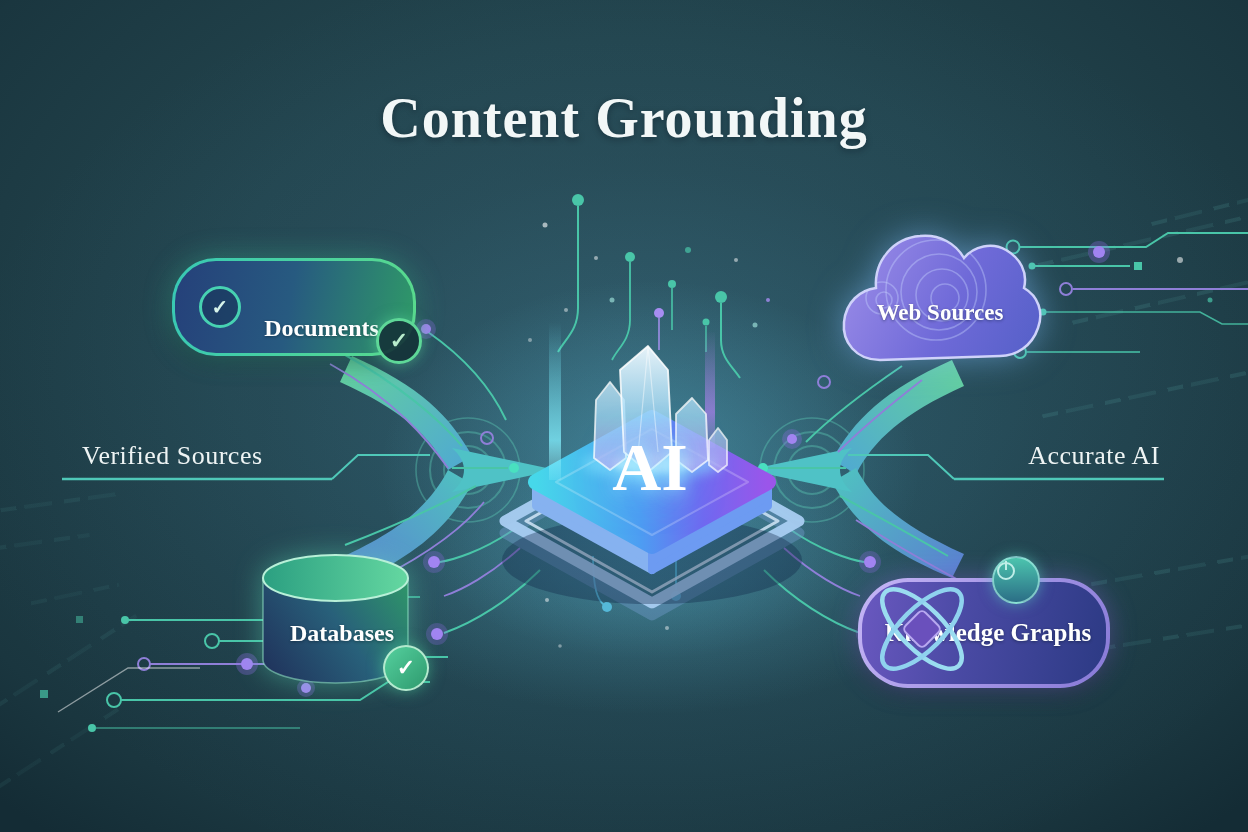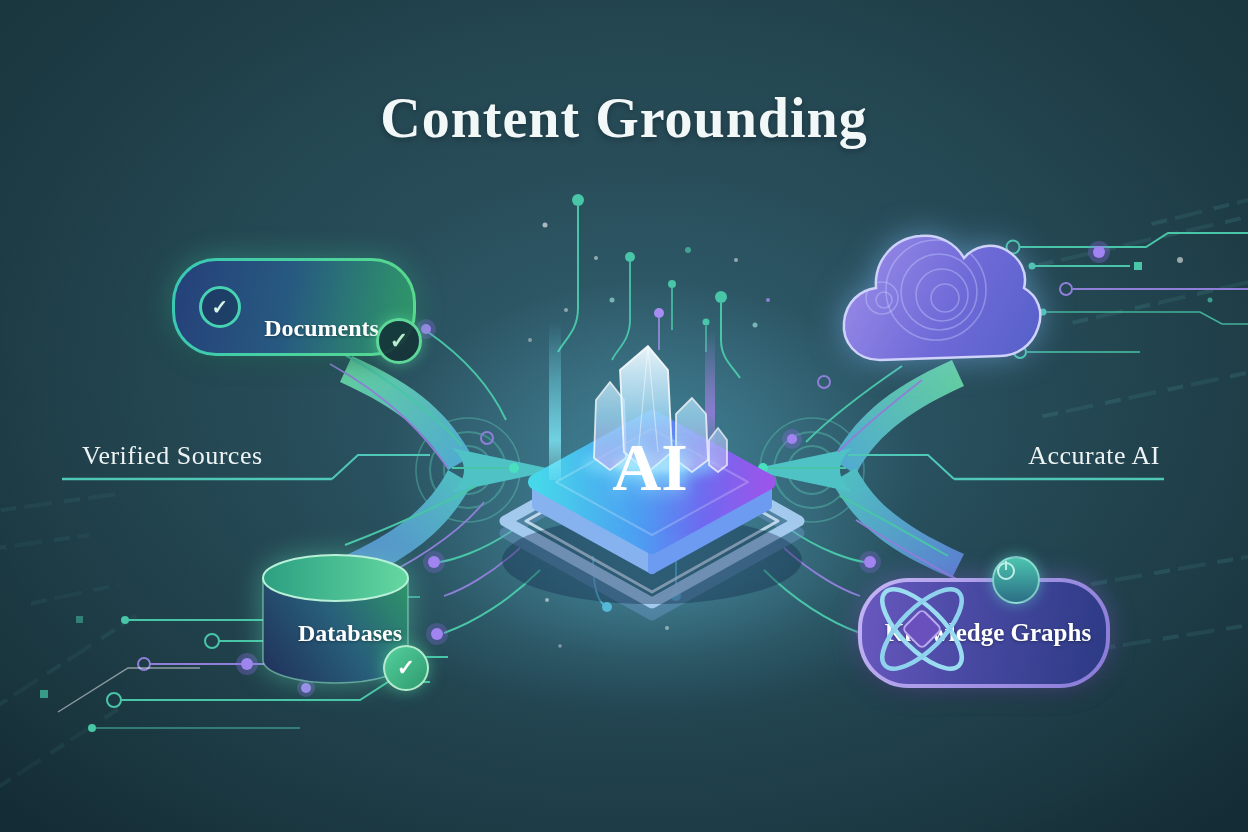--- a/index.html
+++ b/index.html
@@ -9,21 +9,21 @@
       radial-gradient(ellipse 700px 480px at 52% 52%, rgba(70,150,190,.28) 0%, rgba(60,120,160,.10) 55%, rgba(0,0,0,0) 100%),
       radial-gradient(ellipse 900px 650px at 50% 40%, #2a4d56 0%, #23454e 45%, #1a363f 85%, #142c35 100%);
   }
   .codeline{position:absolute;height:4px;opacity:.8;
     background:repeating-linear-gradient(90deg, rgba(110,215,205,.15) 0 16px, transparent 16px 24px, rgba(110,215,205,.11) 24px 52px, transparent 52px 64px);}
   .txt{position:absolute;color:#f2f7f7;}
   #title{left:0;top:86px;width:100%;text-align:center;font-size:56px;font-weight:bold;letter-spacing:1px;
     text-shadow:0 2px 6px rgba(0,10,20,.35);}
   .node-label{font-weight:bold;color:#ffffff;text-shadow:0 1px 3px rgba(0,20,30,.45);}
   #lbl-web{left:858px;top:300px;width:164px;text-align:center;font-size:23px;}
-  #lbl-db{left:272px;top:620px;width:156px;text-align:center;font-size:24px;}
+  #lbl-db{left:264px;top:620px;width:156px;text-align:center;font-size:24px;}
   #lbl-kg{left:968px;top:600px;width:138px;text-align:center;font-size:25px;line-height:1.18;}
   #lbl-ai{left:595px;top:428px;width:110px;text-align:center;font-size:68px;font-weight:bold;color:#fff;
     text-shadow:0 0 18px rgba(150,235,255,.95),0 0 40px rgba(120,200,255,.55);}
   .side-label{font-size:26px;color:#eef4f4;letter-spacing:.5px;}
   #lbl-left{left:82px;top:441px;width:260px;}
   #lbl-right{left:1008px;top:441px;width:152px;text-align:right;}
   
   #node-documents{position:absolute;left:172px;top:258px;width:244px;height:98px;border-radius:44px;padding:3px;
     background:linear-gradient(100deg,#38c8b4,#5ada8c);box-sizing:border-box;
     box-shadow:0 0 28px rgba(70,210,170,.38),0 8px 20px rgba(0,0,0,.30);}
@@ -333,20 +333,21 @@
       <span id="doc-check" class="check-circle">
           <span>✓</span>
         </span>
       <span id="doc-label" class="node-label">Documents</span>
     </div>
     <span id="doc-corner-check" class="check-circle">
         <span>✓</span>
       </span>
   </div>
 
+  <div id="lbl-web" class="txt node-label">Web Sources</div>
 
   <div id="lbl-db" class="txt node-label">Databases</div>
   <span id="db-check" class="check-circle" style="position:absolute;">
       <span>✓</span>
     </span>
 
   <div id="node-knowledge">
     <div class="inner">
       <svg width="128" height="102" viewBox="0 0 128 102">
         <g transform="translate(64,51)" fill="none">

